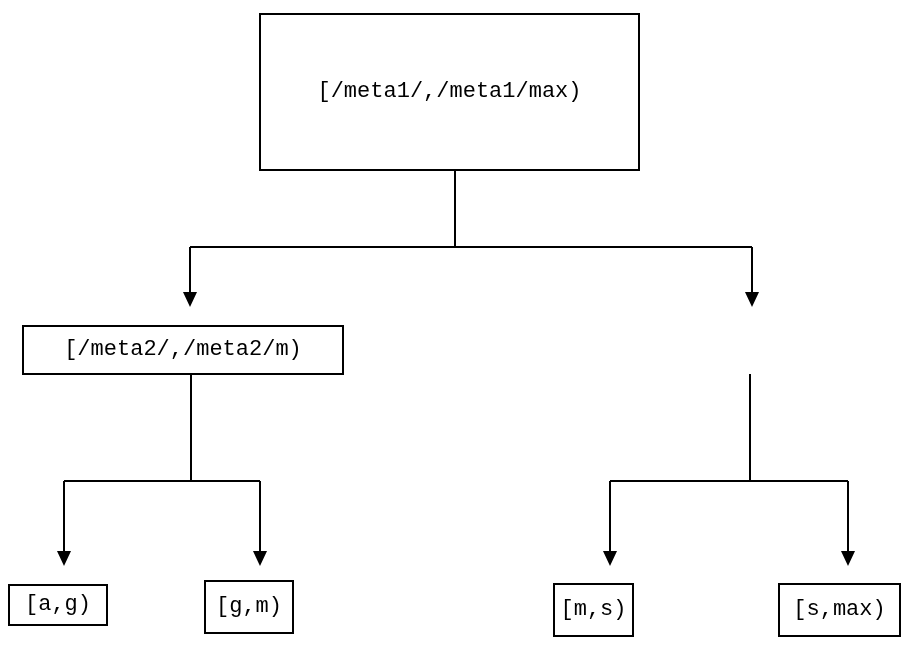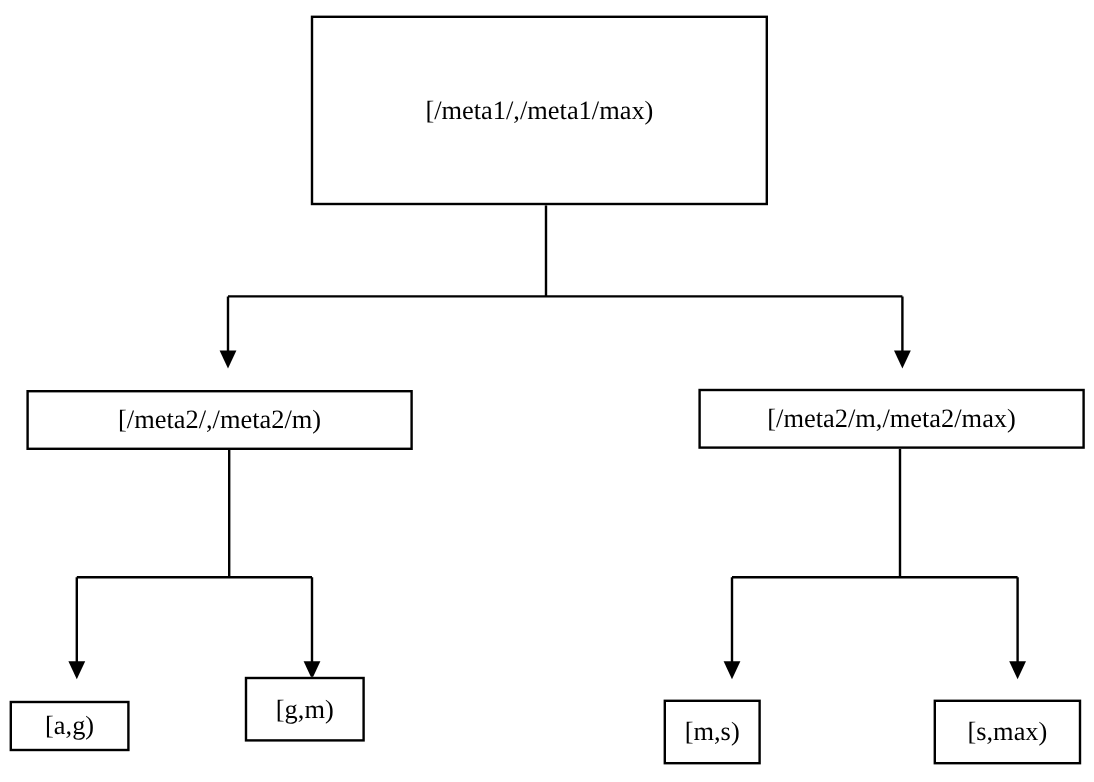--- a/index.html
+++ b/index.html
@@ -5,21 +5,21 @@
   html, body {
     margin: 0;
     padding: 0;
     background: #ffffff;
   }
   .stage {
     position: relative;
     width: 912px;
     height: 652px;
     background: #ffffff;
-    font-family: Liberation Serif, serif;
+    font-family: Liberation Mono, monospace;
     color: #000000;
     overflow: hidden;
     text-align: right;
   }
   .connectors {
     position: absolute;
     left: 0;
     top: 0;
     width: 912px;
     height: 652px;
@@ -33,21 +33,21 @@
     align-items: center;
     justify-content: center;
     font-size: 22px;
     line-height: 1;
     white-space: nowrap;
   }
   .node-root  { left: 259px; top: 13px;  width: 381px; height: 158px; }
   .node-l     { left: 22px;  top: 325px; width: 322px; height: 50px;  }
   .node-r     { left: 582px; top: 324px; width: 322px; height: 50px;  }
   .node-ll    { left: 8px;   top: 584px; width: 100px; height: 42px;  }
-  .node-lr    { left: 204px; top: 564px; width: 100px; height: 54px;  }
+  .node-lr    { left: 204px; top: 580px; width: 90px; height: 54px;  }
   .node-rl    { left: 553px; top: 583px; width: 81px; height: 54px;  }
   .node-rr    { left: 778px; top: 583px; width: 123px; height: 54px;  }
   .edge {
     stroke: #000000;
     stroke-width: 2;
     fill: none;
   }
   .arrowhead {
     fill: #000000;
     stroke: none;
@@ -74,23 +74,20 @@
   </svg>
 
   <div class="node node-root">
     <span>[/meta1/,/meta1/max)</span>
   </div>
 
   <div class="node node-l">
     <span>[/meta2/,/meta2/m)</span>
   </div>
 
-  <div class="node node-r">
-    <span>[/meta2/m,/meta2/max)</span>
-  </div>
 
   <div class="node node-ll">
     <span>[a,g)</span>
   </div>
 
   <div class="node node-lr">
     <span>[g,m)</span>
   </div>
 
   <div class="node node-rl">

